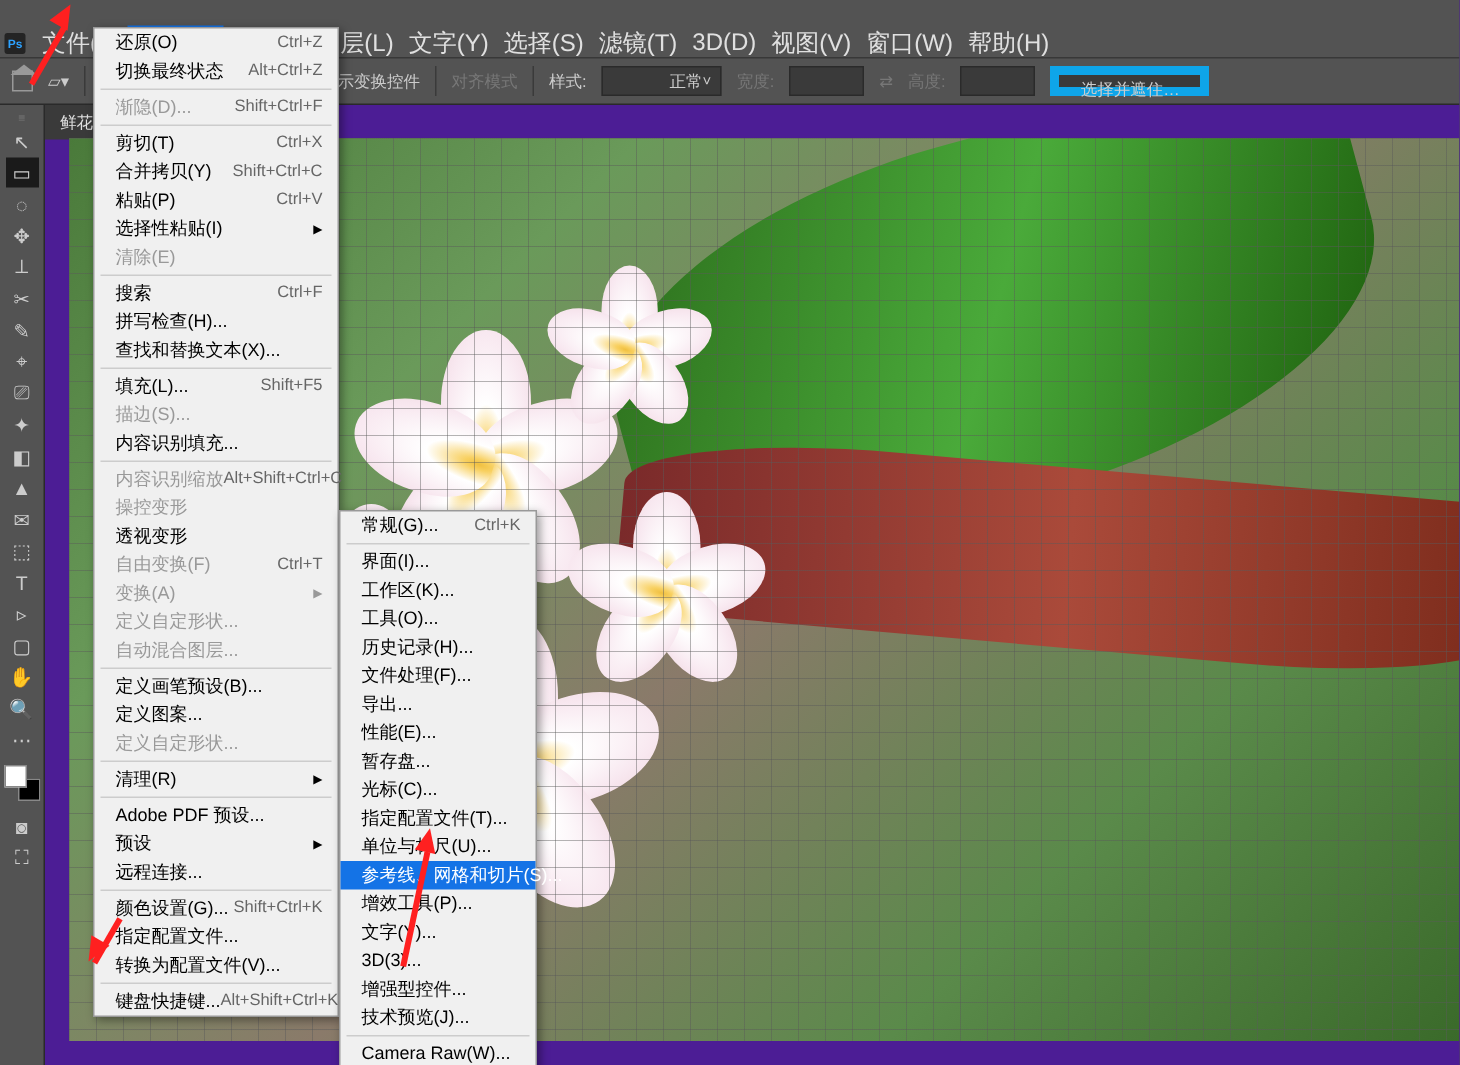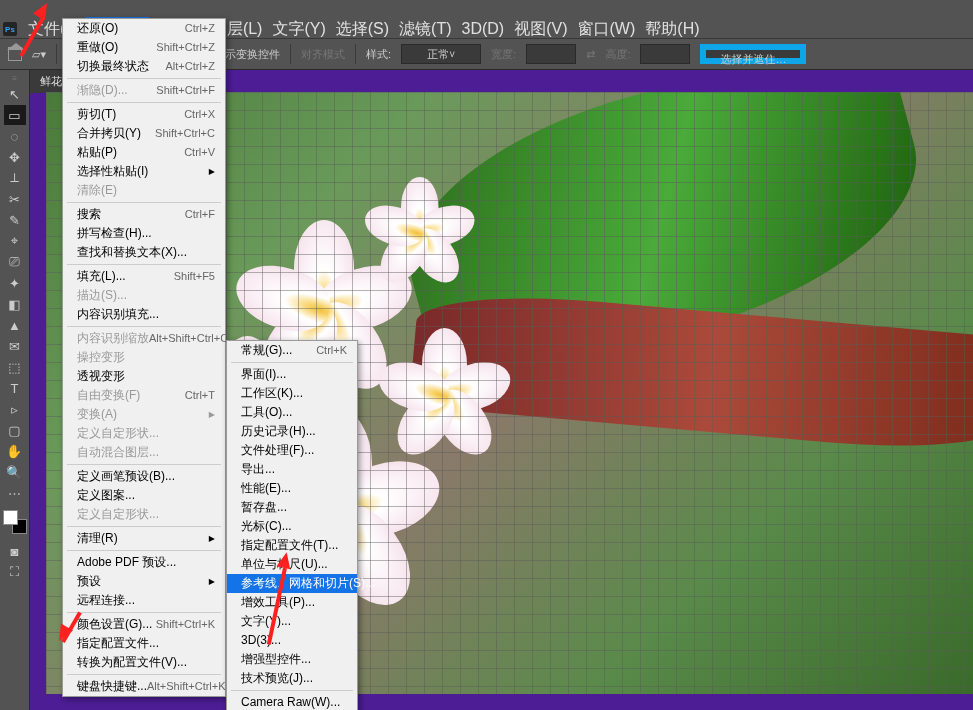--- a/index.html
+++ b/index.html
@@ -74,21 +74,21 @@
   color: #ccc;
 }
 .option-select {
   background: #3a3a3a;
   border: 1px solid #2a2a2a;
   padding: 2px 6px;
   height: 20px;
   min-width: 80px;
   display: flex;
   align-items: center;
-  justify-content: center;
+  justify-content: flex-end;
   font-size: 11px;
 }
 .option-button {
   background: #3a3a3a;
   border: 6px solid #0ea5e9;
   padding: 2px 14px;
   height: 20px;
   font-size: 11px;
   color: #ccc;
 }
@@ -341,24 +341,20 @@
     </div>
   </div>
 </div>
 
 <div class="dropdown menu1" id="menu1">
     <div class="dd-item">
       <span>还原(O)</span>
       <span class="shortcut">Ctrl+Z</span>
     </div>
     <div class="dd-item">
-      <span>重做(O)</span>
-      <span class="shortcut">Shift+Ctrl+Z</span>
-    </div>
-    <div class="dd-item">
       <span>切换最终状态</span>
       <span class="shortcut">Alt+Ctrl+Z</span>
     </div>
     <div class="dd-sep"></div>
     <div class="dd-item disabled">
       <span>渐隐(D)...</span>
       <span class="shortcut">Shift+Ctrl+F</span>
     </div>
     <div class="dd-sep"></div>
     <div class="dd-item">

